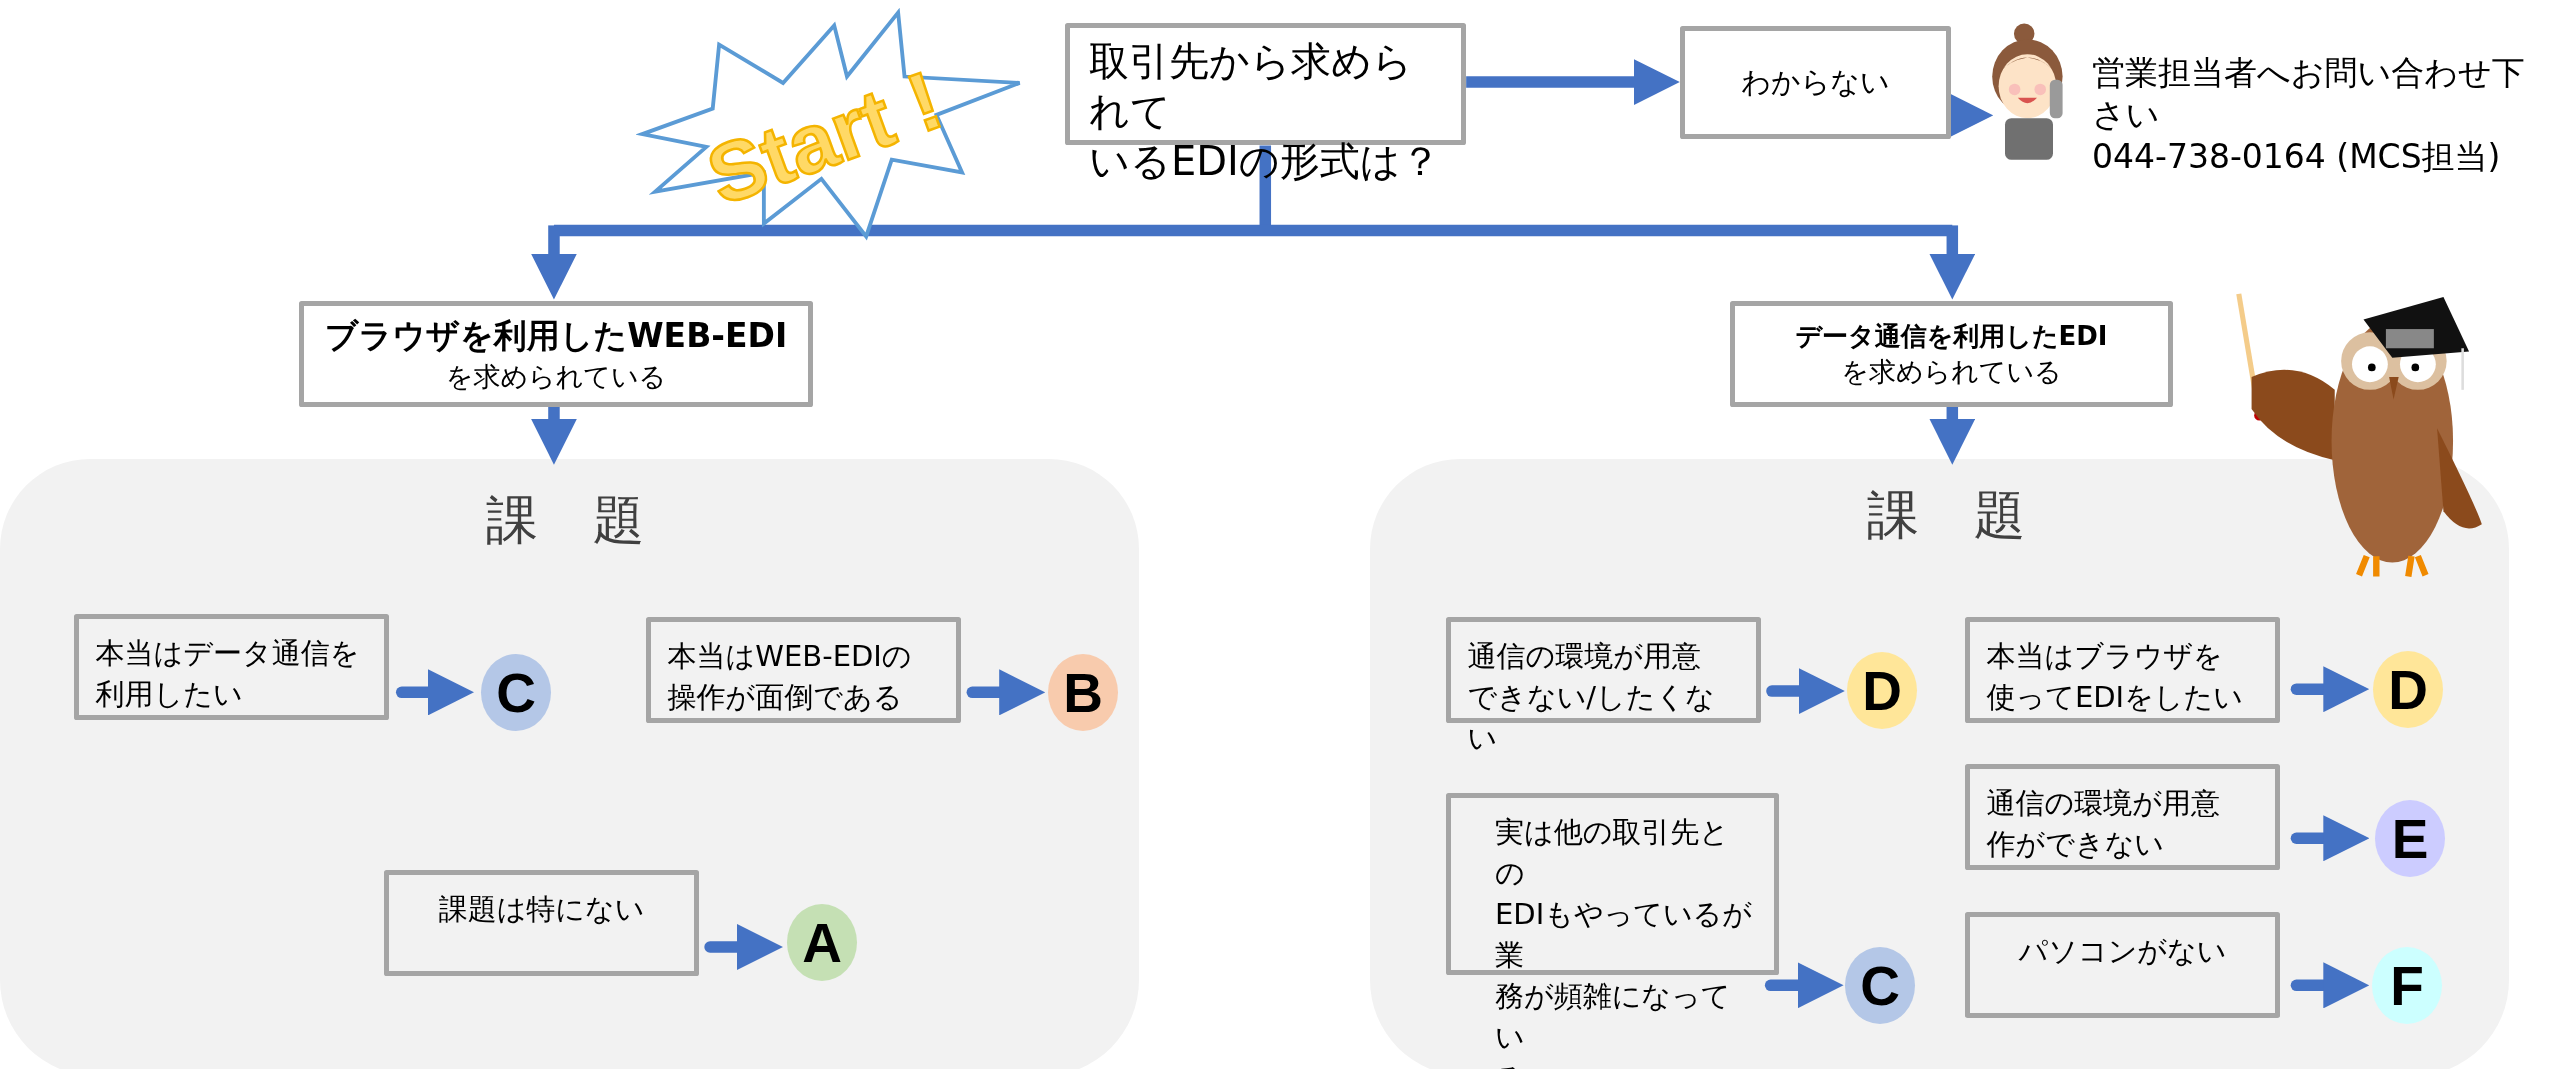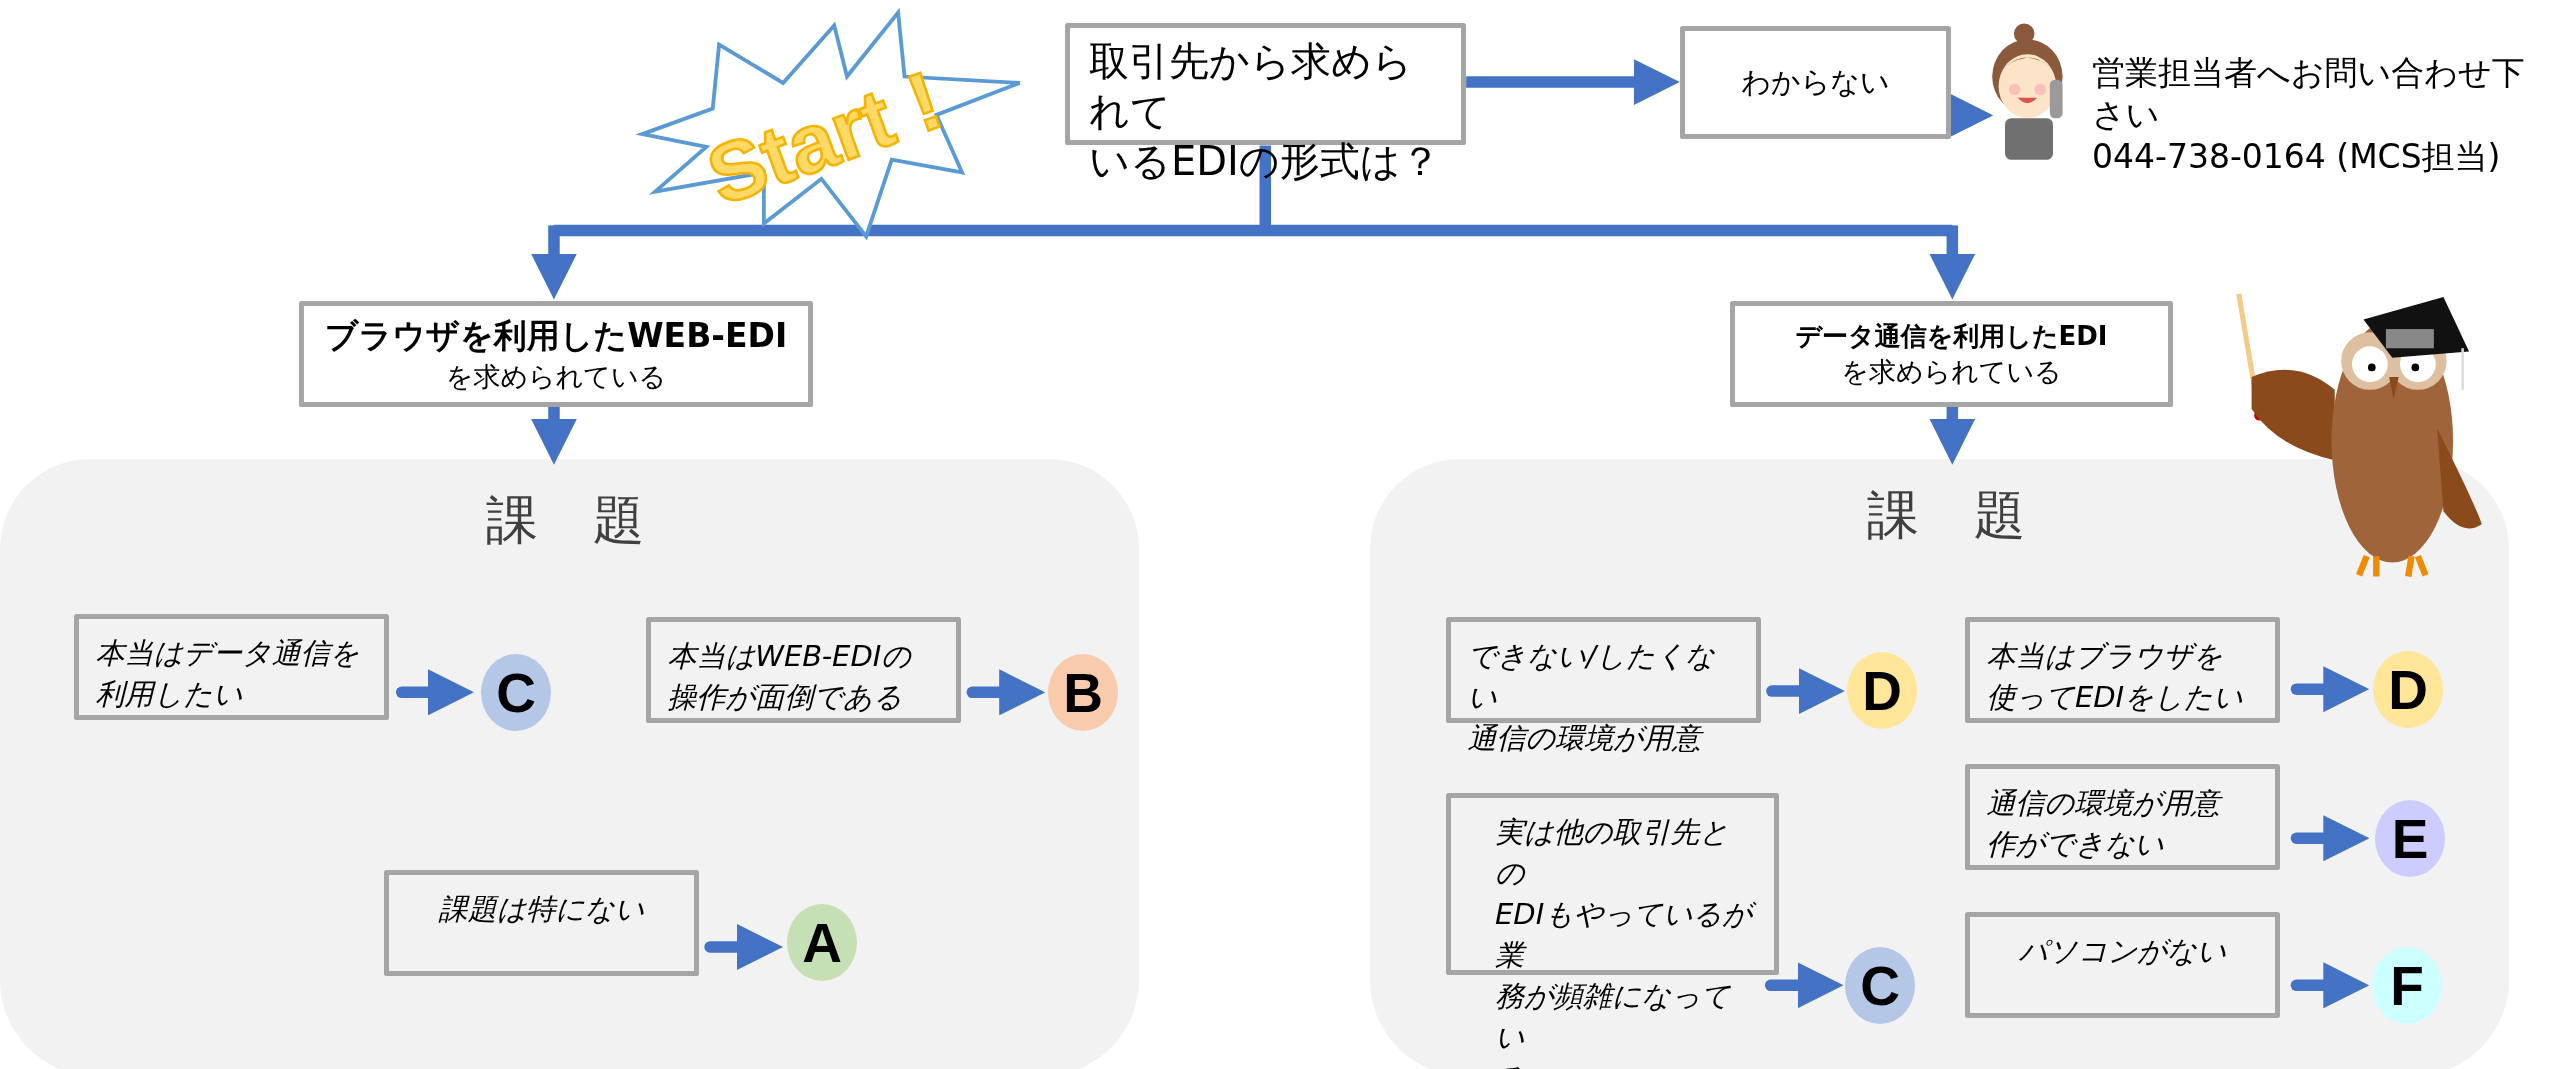--- a/index.html
+++ b/index.html
@@ -1,20 +1,20 @@
 <!DOCTYPE html>
 <html style="font-size:10.2px"><head>
 <meta charset="utf-8">
 <style>
   html,body{margin:0;padding:0;background:#ffffff;}
   body{width:2576px;height:1070px;position:relative;overflow:hidden;font-family:"DejaVu Sans","Liberation Sans",sans-serif;color:#000;}
   .abs{position:absolute;}
   .box{position:absolute;border:5.8px solid #a5a5a5;background:#fff;box-sizing:border-box;border-radius:2.6px;}
   .panel{position:absolute;background:#f2f2f2;border-radius:90px 90px 96px 96px;}
-  .issue{position:absolute;border:5.8px solid #a5a5a5;background:#f2f2f2;box-sizing:border-box;border-radius:2.6px;font-size:29px;line-height:41px;padding:14px 16.6px;font-style:italic;}
+  .issue{position:absolute;border:5.8px solid #a5a5a5;background:#f2f2f2;box-sizing:border-box;border-radius:2.6px;font-size:29px;line-height:41px;padding:14px 16.6px;}
   .issue.center{text-align:center;}
   .badge{position:absolute;width:70px;height:77px;border-radius:50%;display:flex;align-items:center;justify-content:center;font-weight:bold;font-size:55px;font-family:"Liberation Sans","DejaVu Sans",sans-serif;}
   .panel-title{position:absolute;font-size:52px;color:#404040;letter-spacing:19px;}
   svg.overlay{position:absolute;left:0;top:0;}
   .title-box-text{display:flex;flex-direction:column;align-items:center;justify-content:center;height:100%;}
 </style>
 </head>
 <body>
 
 <div class="panel" style="left:0;top:459px;width:1139px;height:617px;"></div>
@@ -108,22 +108,22 @@
   <div>操作が面倒である</div>
 </div>
 <div class="badge" style="left:1048px;top:654px;background:#f8cbad;">B</div>
 
 <div class="issue center" style="left:384px;top:870px;width:315px;height:106px;">
   <div>課題は特にない</div>
 </div>
 <div class="badge" style="left:787px;top:904px;background:#c5e0b4;">A</div>
 
 <div class="issue" style="left:1446px;top:617px;width:315px;height:106px;">
+  <div>通信の環境が用意</div>
   <div>できない/したくない</div>
-  <div>通信の環境が用意</div>
 </div>
 <div class="badge" style="left:1847px;top:652px;background:#ffe699;">D</div>
 
 <div class="issue" style="left:1965px;top:617px;width:315px;height:106px;">
   <div>本当はブラウザを</div>
   <div>使ってEDIをしたい</div>
 </div>
 <div class="badge" style="left:2373px;top:651px;background:#ffe699;">D</div>
 
 <div class="issue" style="left:1965px;top:764px;width:315px;height:106px;">

